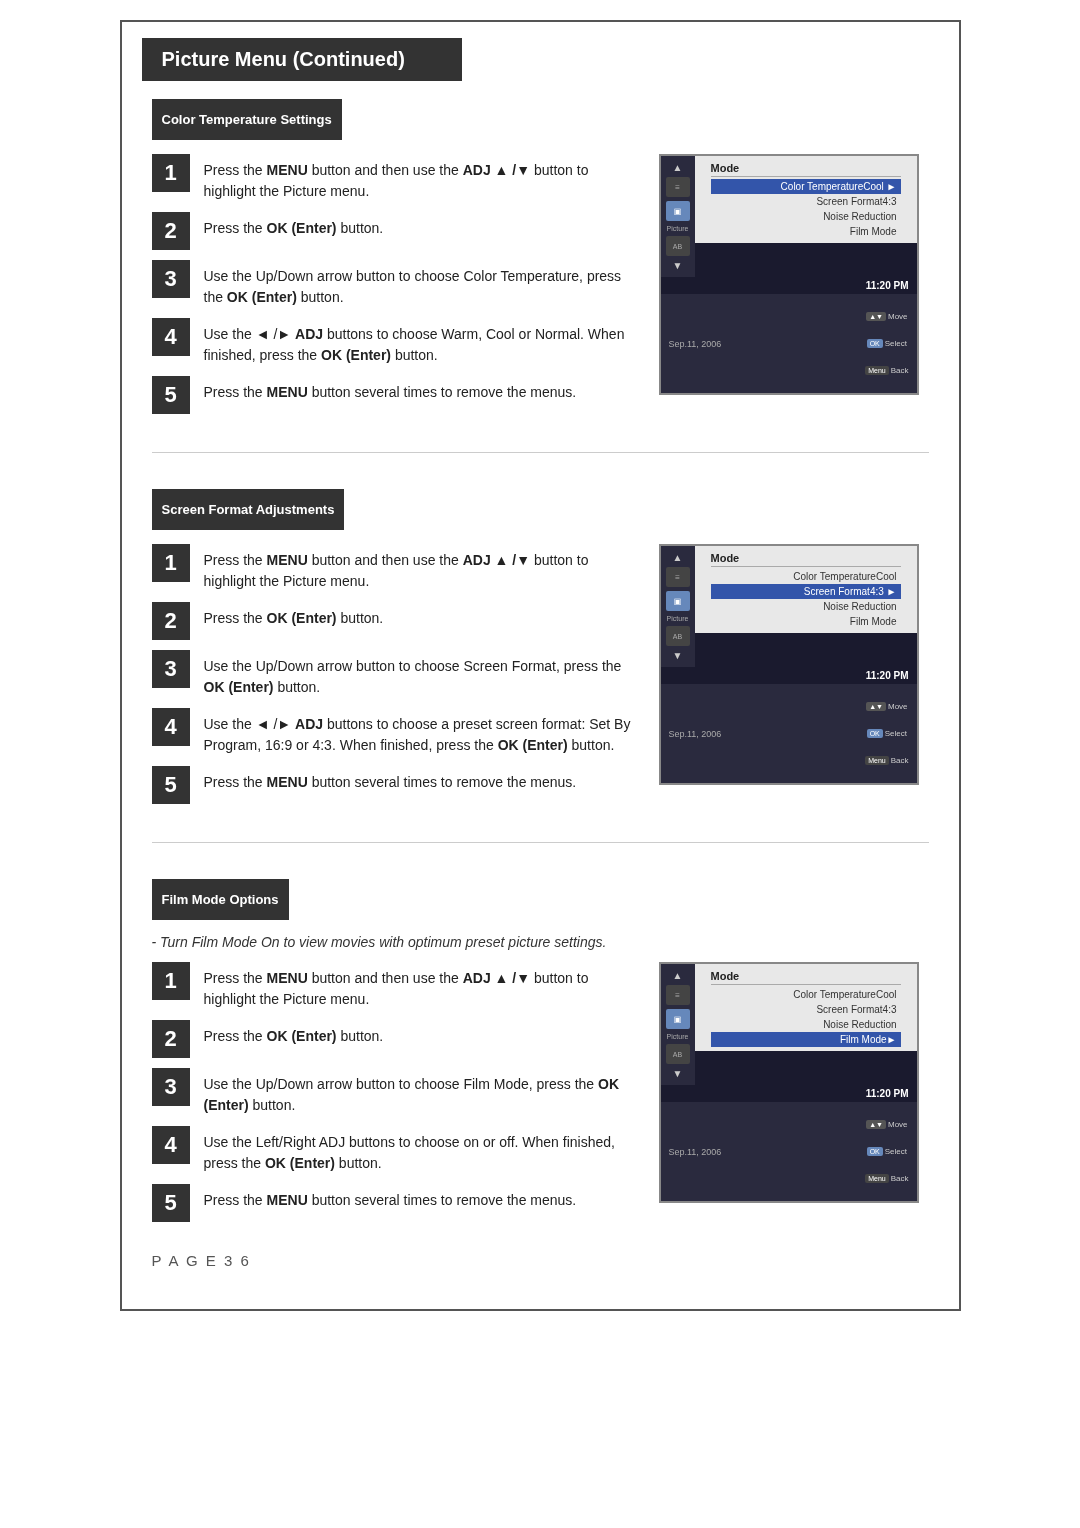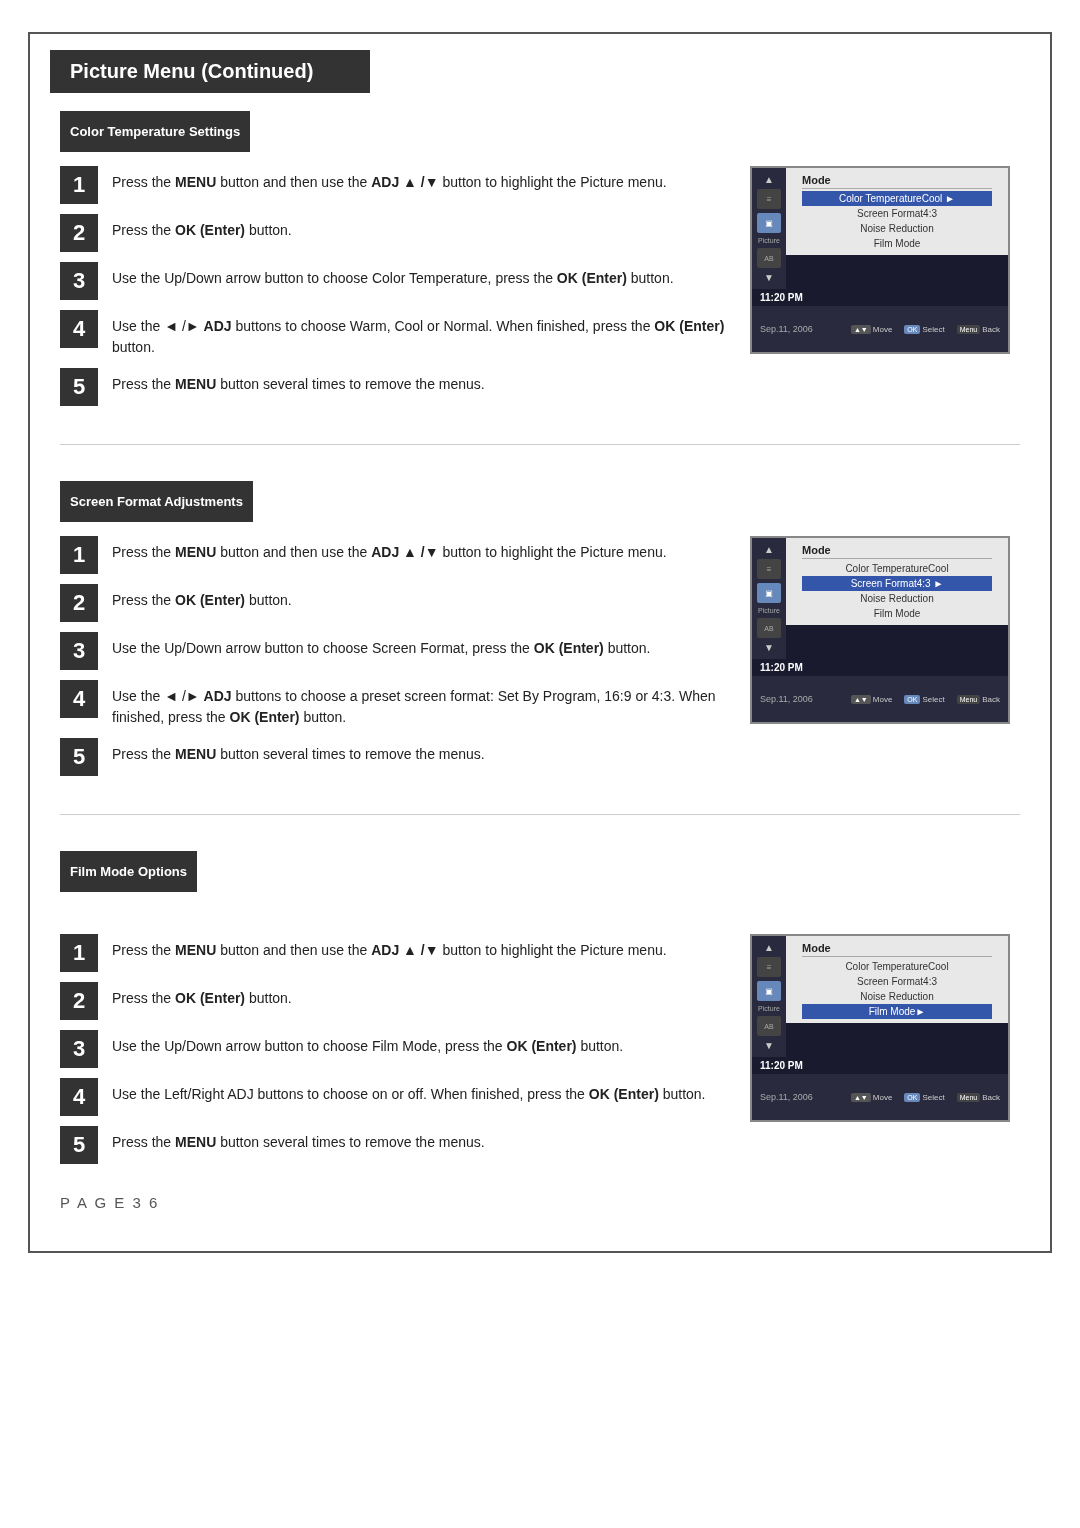--- a/index.html
+++ b/index.html
@@ -5,22 +5,22 @@
     * { margin: 0; padding: 0; box-sizing: border-box; }
     body {
       width: 1080px;
       min-height: 1528px;
       background: #fff;
       font-family: Arial, sans-serif;
       font-size: 15px;
       color: #222;
     }
     .page-wrapper {
-      width: 1024px;
-      margin: 32px auto;
+      width: 841px;
+      margin: 20px auto;
       border: 2px solid #555;
       padding: 0 0 30px 0;
     }
     .page-header {
       background: #333;
       color: #fff;
       padding: 10px 20px;
       font-size: 20px;
       font-weight: bold;
       display: inline-block;
@@ -155,41 +155,41 @@
     .tv-menu-title {
       font-weight: bold;
       font-size: 11px;
       color: #222;
       padding: 2px 0;
       border-bottom: 1px solid #aaa;
       margin-bottom: 2px;
     }
     .tv-menu-item {
       display: flex;
-      justify-content: center;
+      justify-content: flex-end;
       align-items: center;
       padding: 2px 4px;
       font-size: 10px;
       color: #333;
     }
     .tv-menu-item.highlighted {
       background: #3355aa;
       color: #fff;
     }
     .tv-menu-item .arrow {
       color: #555;
       font-size: 10px;
     }
     .tv-menu-item.highlighted .arrow {
       color: #fff;
     }
     .tv-bottom {
       background: #1a1a2e;
       display: flex;
-      justify-content: flex-start;
+      justify-content: flex-end;
       align-items: center;
       padding: 3px 8px;
     }
     .tv-time {
       color: #fff;
       font-size: 10px;
       font-weight: bold;
     }
     .tv-date-bar {
       background: #2a2a3e;
@@ -197,22 +197,23 @@
       justify-content: space-between;
       align-items: center;
       padding: 18px 8px;
     }
     .tv-date {
       color: #aaa;
       font-size: 9px;
     }
     .tv-nav {
       display: flex;
-      gap: 12px;
-      align-items: center;
+      gap: 18px;
+      align-items: center;
+      flex-direction: column;
     }
     .tv-nav-item {
       color: #ccc;
       font-size: 8px;
       display: flex;
       align-items: center;
       gap: 2px;
     }
     .tv-nav-item .nav-icon {
       background: #555;
@@ -414,21 +415,21 @@
         </div>
       </div>
     </div>
   </div>
 
   <hr class="divider">
 
   <div class="section">
     <div class="section-title">Film Mode Options</div>
     <div class="section-note">
-      <br>
+      <em>- Turn Film Mode On to view movies with optimum preset picture settings.</em><br>
     </div>
     <div class="two-col">
       <div class="instructions">
         <div class="step-row">
           <div class="step-num">1</div>
           <div class="step-text">Press the <b>MENU</b> button and then use the <b>ADJ ▲ /▼</b> button to highlight the Picture menu.</div>
         </div>
         <div class="step-row">
           <div class="step-num">2</div>
           <div class="step-text">Press the <b>OK (Enter)</b> button.</div>

